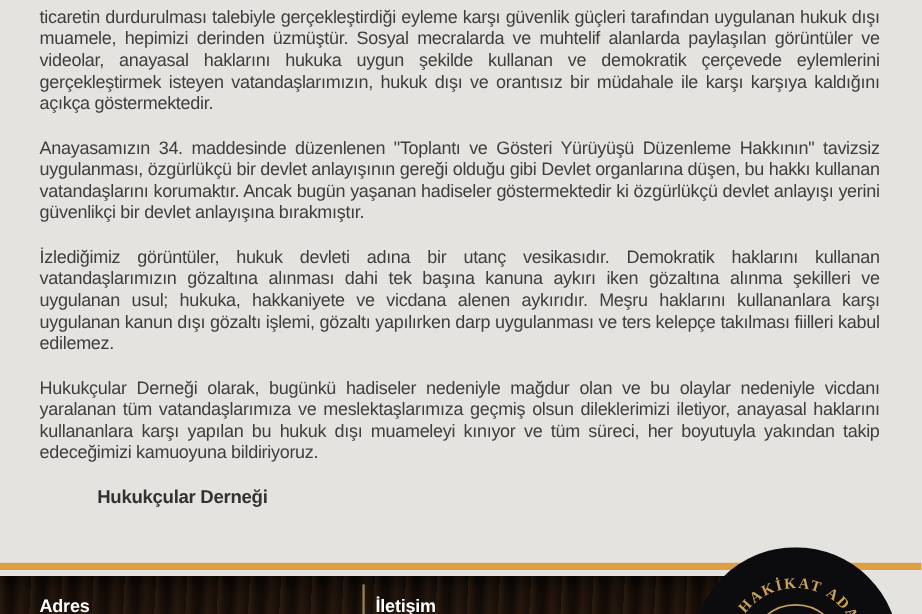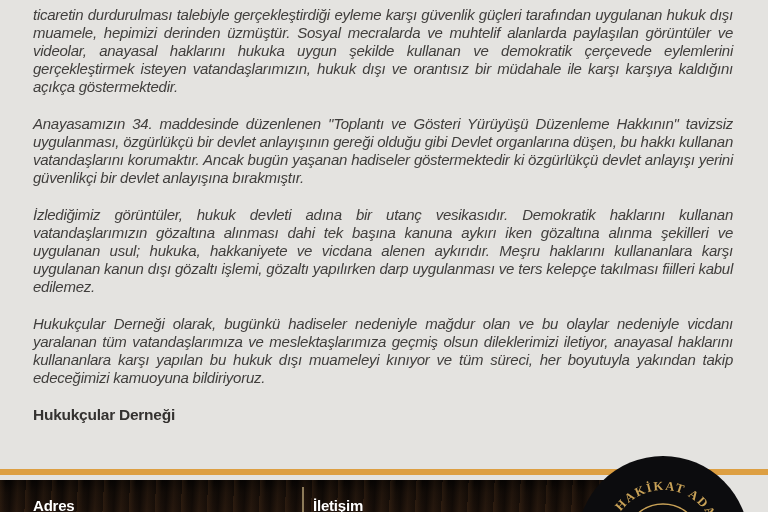--- a/index.html
+++ b/index.html
@@ -14,27 +14,27 @@
     position:absolute;
     left:33px; right:33px; top:6px;
     color:#403e3c;
   }
   .content p{
     margin:0 2px 19px 0;
     font-size:15px;
     line-height:18px;
     text-align:justify;
     letter-spacing:-0.25px;
-    font-style:italic;
   }
   .signature{
     font-size:15.5px;
     font-weight:bold;
     color:#343230;
     letter-spacing:-0.25px;
+    margin-left:48px;
   }
   .gold-bar{
     position:absolute;
     left:0; top:469px;
     width:768px; height:6px;
     background:#dd9f42;
   }
   .footer{
     position:absolute;
     left:0; top:480px;

